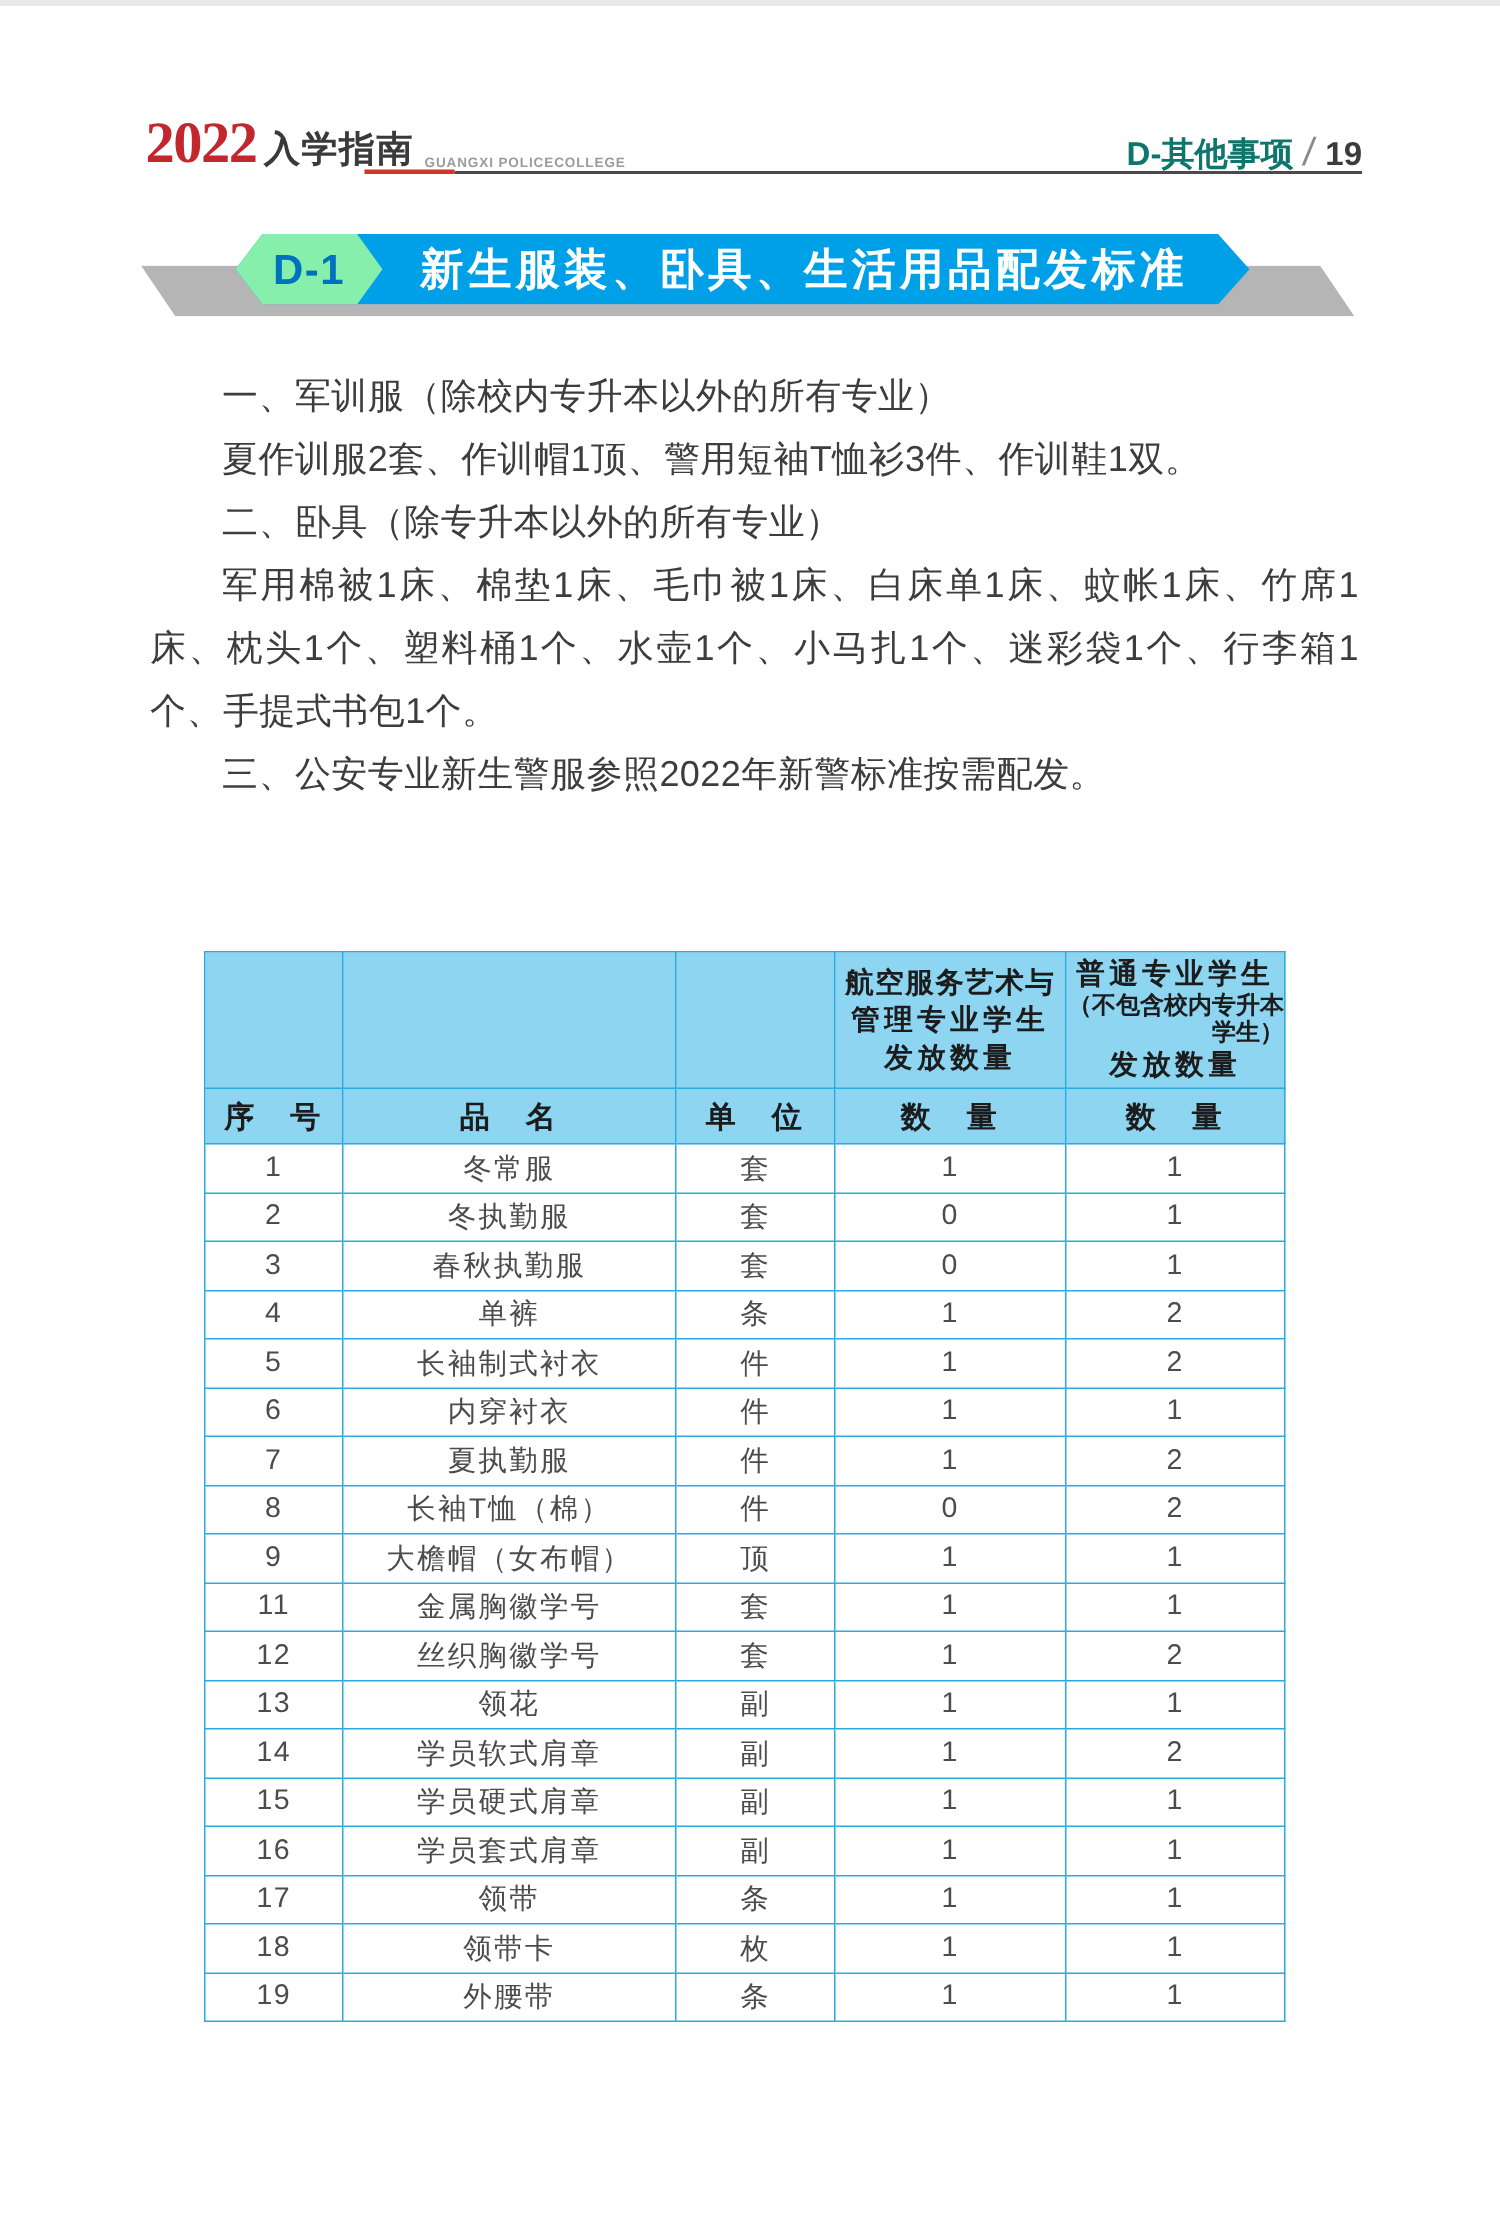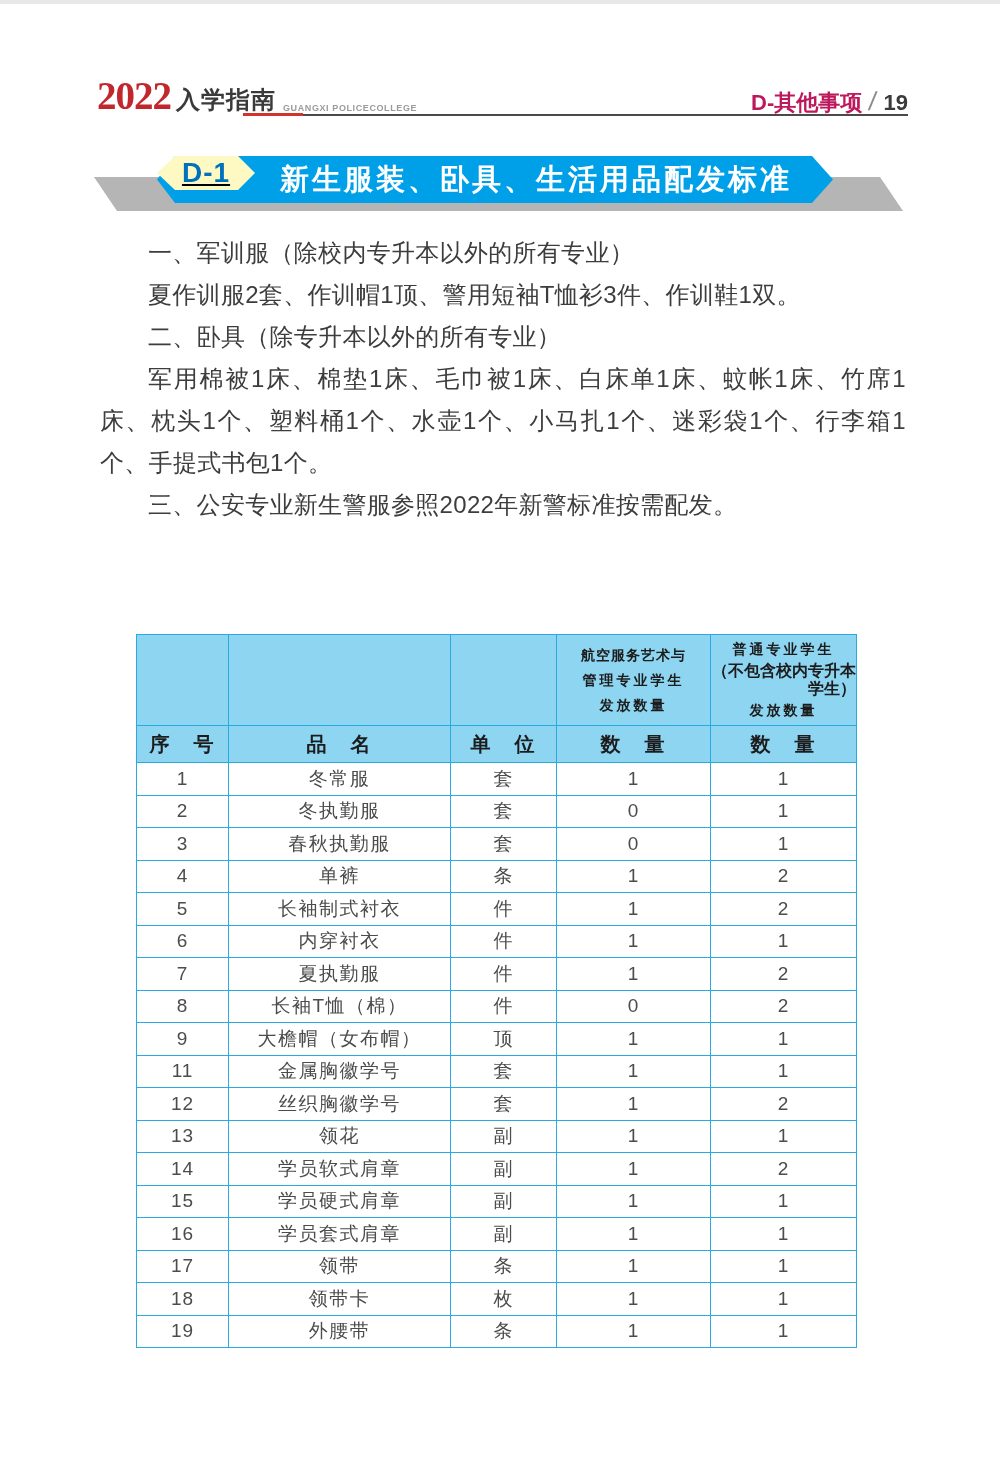--- a/index.html
+++ b/index.html
@@ -7,48 +7,48 @@
     position:relative;width:1000px;height:1477px;margin:4px auto;background:#ffffff;
     font-family:"Liberation Sans","DejaVu Sans",sans-serif;overflow:hidden;
   }
   
   .logo{position:absolute;left:97px;top:74px;display:flex;align-items:flex-end;}
   .logo-year{font-family:"Liberation Serif","DejaVu Serif",serif;font-weight:bold;font-size:39px;line-height:36px;color:#c1272d;letter-spacing:-1px;}
   .logo-title{font-size:24px;font-weight:bold;color:#3a3a3a;margin-left:5px;line-height:28px;letter-spacing:1px;}
   .logo-sub{display:flex;flex-direction:row;margin-left:7px;padding-bottom:1px;}
   .logo-sub span{font-size:9px;line-height:10px;color:#9b9b9b;letter-spacing:0.6px;font-weight:bold;}
   .hdr-right{position:absolute;right:92px;top:82px;display:flex;align-items:baseline;}
-  .hdr-section{font-size:22px;font-weight:bold;color:#be185d;}
+  .hdr-section{font-size:22px;font-weight:bold;color:#0f766e;}
   .hdr-slash{font-size:26px;color:#8a8a8a;margin:0 7px;font-weight:normal;transform:skewX(-8deg);}
   .hdr-page{font-size:22px;font-weight:bold;color:#3b3b3b;}
   .hdr-rule{position:absolute;top:109px;left:243px;width:665px;height:3px;display:flex;}
   .rule-red{width:60px;height:3px;background:#d0342c;}
   .rule-dark{flex:1;height:2px;margin-top:1px;background:#4a4a4a;}
   
   .banner-shadow{position:absolute;left:94px;top:173px;width:809px;height:34px;background:#b5b5b6;
     clip-path:polygon(0 0,786px 0,809px 100%,23px 100%);}
   .banner-ribbon{position:absolute;left:157px;top:152px;width:676px;height:47px;background:#00a0e9;
     clip-path:polygon(18px 0,655px 0,676px 50%,655px 100%,18px 100%,0 50%);}
-  .banner-badge{position:absolute;left:157px;top:152px;width:98px;height:34px;background:#fef9c3;
+  .banner-badge{position:absolute;left:157px;top:152px;width:98px;height:47px;background:#86efac;
     clip-path:polygon(18px 0,81px 0,98px 50%,81px 100%,18px 100%,0 50%);
-    display:flex;align-items:center;justify-content:center;text-decoration:underline;}
+    display:flex;align-items:center;justify-content:center;}
   .banner-badge span{font-size:28px;font-weight:bold;color:#0071bc;letter-spacing:1px;}
   .banner-title{position:absolute;left:258px;top:152px;width:556px;height:47px;
     display:flex;align-items:center;justify-content:center;
     font-size:29px;font-weight:bold;color:#ffffff;letter-spacing:3px;white-space:nowrap;}
   
-  .body-text{position:absolute;left:100px;top:228px;width:806px;}
+  .body-text{position:absolute;left:100px;top:240px;width:806px;}
   .body-text p{margin:0;font-size:24px;line-height:42px;color:#3d3d3d;text-indent:2em;text-align:justify;letter-spacing:0.3px;}
   
   .tbl-wrap{position:absolute;left:136px;top:630px;}
   table{border-collapse:collapse;table-layout:fixed;width:720px;}
   th,td{border:1.5px solid #29abe2;padding:0;text-align:center;vertical-align:middle;}
   thead th{background:#8dd5f1;color:#1c1c1c;font-weight:bold;}
   .grp-row th{height:90px;}
-  .grp-line{font-size:14px;line-height:25px;letter-spacing:1px;}
+  .grp-line{font-size:19px;line-height:25px;letter-spacing:1px;}
   .grp-line.spaced{letter-spacing:3px;}
   .grp-note{font-size:16px;line-height:18px;letter-spacing:0;text-align:right;}
   .col-row th{height:36px;font-size:20px;letter-spacing:2px;}
   tbody td{height:31.5px;background:#ffffff;font-size:19px;color:#4c4c4c;letter-spacing:1px;}
   tbody td.c-name{letter-spacing:1.5px;}
 </style>
 </head>
 <body>
 
 <div class="page">

